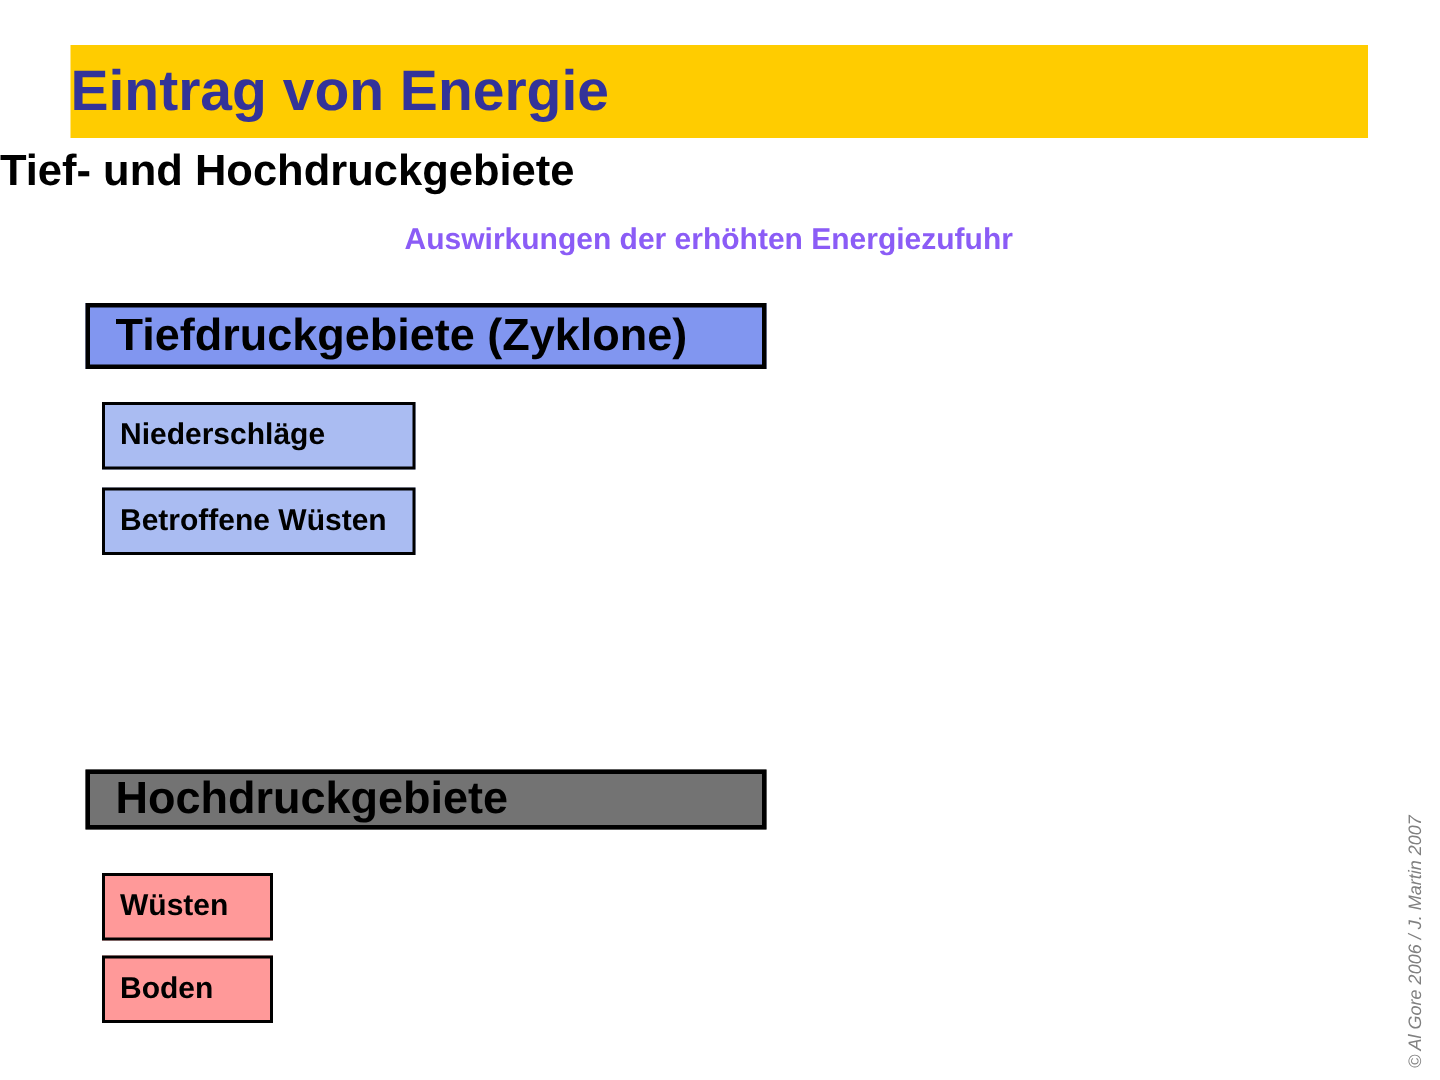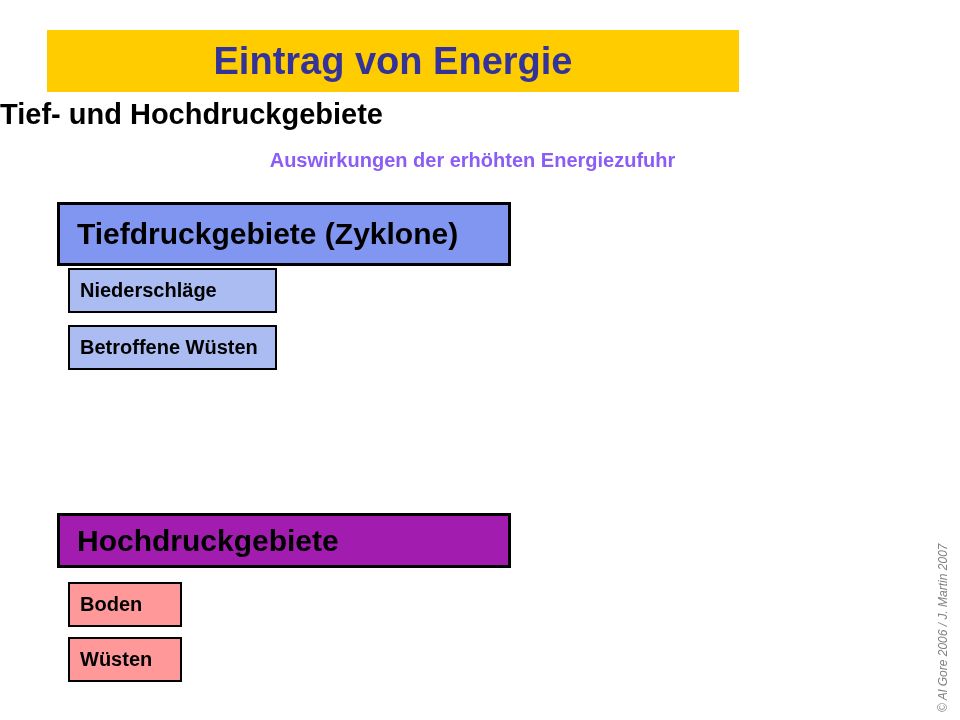--- a/index.html
+++ b/index.html
@@ -13,26 +13,26 @@
     height: 720px;
     background: #ffffff;
     overflow: hidden;
     font-family: "Liberation Sans", sans-serif;
     color: #000000;
   }
   .banner {
     position: absolute;
     left: 47px;
     top: 30px;
-    width: 692px;
+    width: 865px;
     height: 62px;
     background: #ffcc00;
     display: flex;
     align-items: center;
-    justify-content: center;
+    justify-content: flex-start;
   }
   .banner-title {
     font-size: 38px;
     font-weight: bold;
     color: #333399;
     letter-spacing: 0px;
     white-space: nowrap;
   }
   .page-title {
     position: absolute;
@@ -55,38 +55,38 @@
     text-align: center;
     font-size: 20px;
     font-weight: bold;
     color: #8b5cf6;
     white-space: nowrap;
   }
   .hdr-box {
     position: absolute;
     left: 57px;
     width: 454px;
-    height: 64px;
+    height: 44px;
     box-sizing: border-box;
     border: 3px solid #000000;
     display: flex;
     align-items: center;
     padding-left: 17px;
     font-size: 30px;
     font-weight: bold;
     white-space: nowrap;
   }
   .hdr-low {
     top: 202px;
     background: #8196f0;
   }
   .hdr-high {
     top: 513px;
-    height: 55px;
-    background: #a21caf;
+    height: 40px;
+    background: #737373;
   }
   .item-col {
     position: absolute;
     left: 68px;
     display: flex;
     flex-direction: column;
   }
   .col-low  { top: 268px; gap: 12px; justify-content: space-between; }
   .col-high { top: 582px; gap: 10px; }
   .item-box {
@@ -146,23 +146,23 @@
       </div>
     </div>
   </section>
 
   <section>
     <div class="hdr-box hdr-high">
       <span>Hochdruckgebiete</span>
     </div>
     <div class="item-col col-high">
       <div class="item-box item-high">
-        <span>Boden</span>
+        <span>Wüsten</span>
       </div>
       <div class="item-box item-high">
-        <span>Wüsten</span>
+        <span>Boden</span>
       </div>
     </div>
   </section>
 
   <div class="credit">© Al Gore 2006 / J. Martin 2007</div>
 
 </div>
 
 </body></html>

